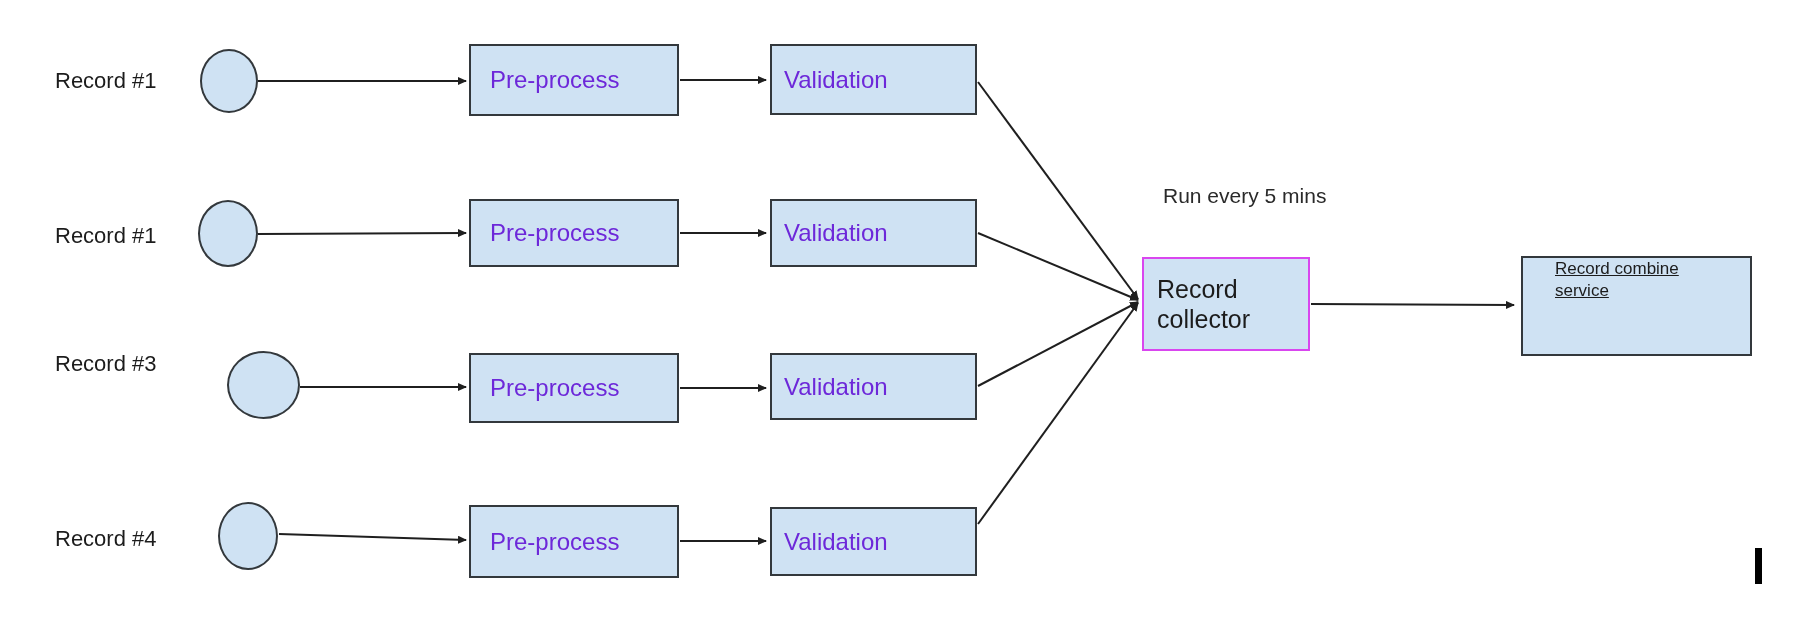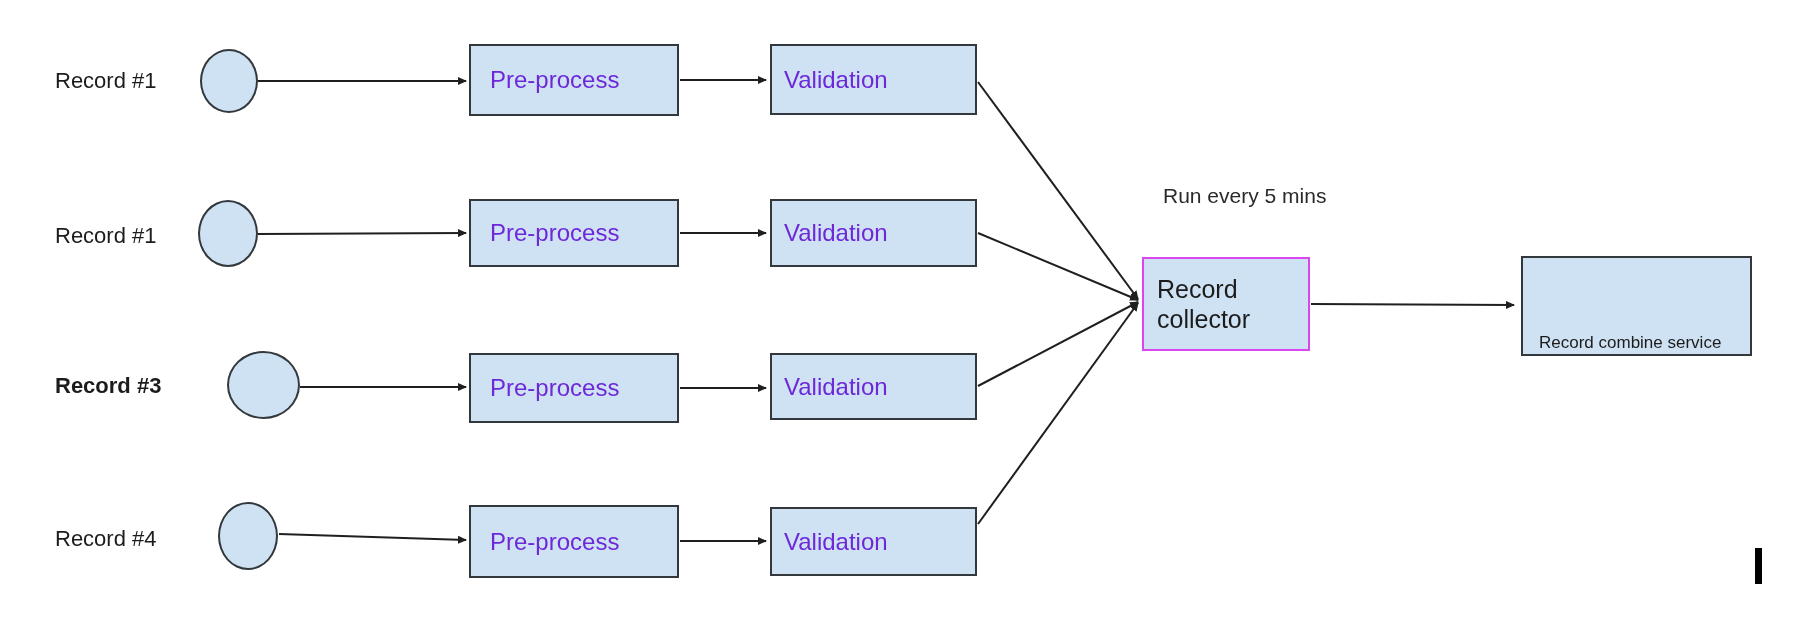--- a/index.html
+++ b/index.html
@@ -71,26 +71,27 @@
   .combine-box {
     position: absolute;
     left: 1521px;
     top: 256px;
     width: 231px;
     height: 100px;
     background: #cfe2f3;
     border: 2px solid #33383c;
     box-sizing: border-box;
     display: flex;
-    align-items: flex-end;
-    padding-left: 16px;
+    align-items: flex-start;
+    padding-left: 32px;
     padding-right: 24px;
     font-size: 17px;
     line-height: 22px;
     color: #1c1c1c;
+    text-decoration: underline;
   }
   .annotation {
     position: absolute;
     left: 1163px;
     top: 184px;
     font-size: 21px;
     color: #2a2a2a;
     white-space: nowrap;
   }
   .text-caret {
@@ -143,21 +144,21 @@
 
   <div class="record-label" style="top:223px;">Record #1</div>
   <div class="start-circle" style="left:198px; top:200px; width:60px; height:67px;"></div>
   <div class="node-box pre" style="left:469px; top:199px; width:210px; height:68px;">
       <span>Pre-process</span>
     </div>
   <div class="node-box val" style="left:770px; top:199px; width:207px; height:68px;">
       <span>Validation</span>
     </div>
 
-  <div class="record-label" style="top:373px;font-weight:bold;">Record #3</div>
+  <div class="record-label" style="top:351px;">Record #3</div>
   <div class="start-circle" style="left:227px; top:351px; width:73px; height:68px;"></div>
   <div class="node-box pre" style="left:469px; top:353px; width:210px; height:70px;">
       <span>Pre-process</span>
     </div>
   <div class="node-box val" style="left:770px; top:353px; width:207px; height:67px;">
       <span>Validation</span>
     </div>
 
   <div class="record-label" style="top:526px;">Record #4</div>
   <div class="start-circle" style="left:218px; top:502px; width:60px; height:68px;"></div>

